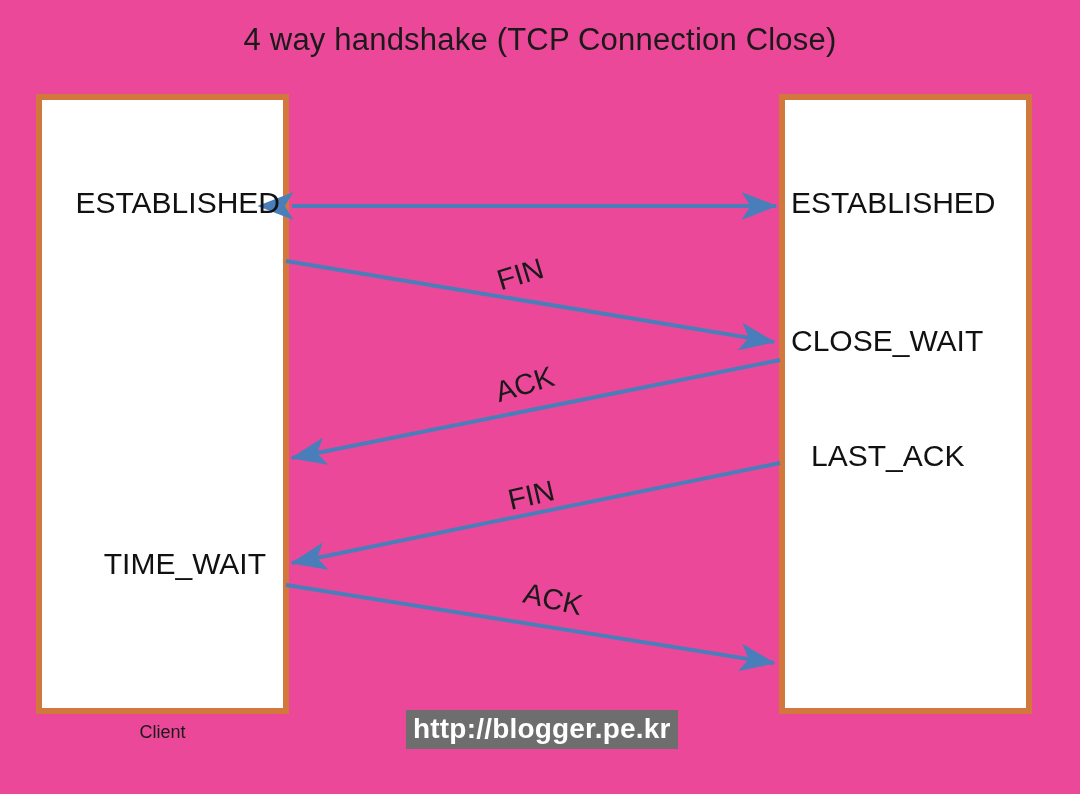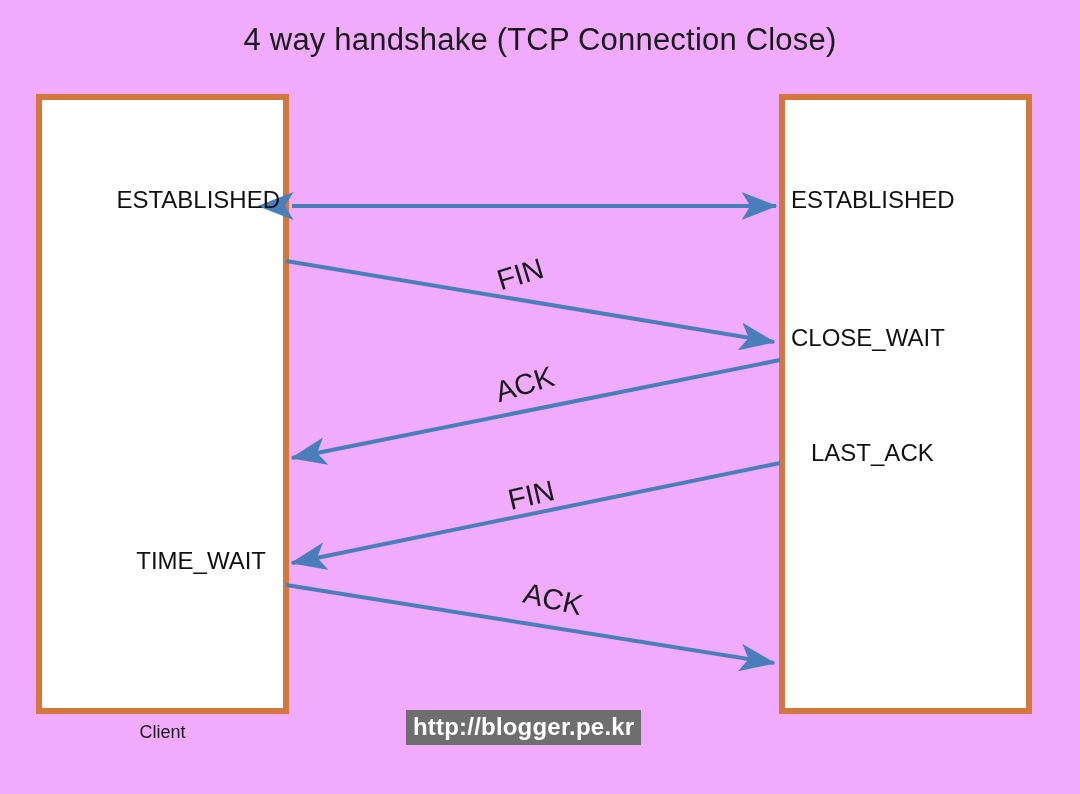--- a/index.html
+++ b/index.html
@@ -4,21 +4,21 @@
 <style>
   html, body {
     margin: 0;
     padding: 0;
     background: #ffffff;
   }
   #canvas {
     position: relative;
     width: 1080px;
     height: 794px;
-    background: #f0abfc;
+    background: #ec4899;
     overflow: hidden;
     font-family: "Liberation Sans", sans-serif;
   }
 
   
   #title {
     position: absolute;
     left: 0;
     top: 22px;
     width: 1080px;
@@ -46,21 +46,21 @@
     color: #1a1a1a;
     text-align: center;
     white-space: nowrap;
   }
   #client-caption { left: 36px;  top: 722px; width: 253px; }
   #server-caption { left: 779px; top: 722px; width: 253px; }
 
   
   .state-label {
     position: absolute;
-    font-size: 24px;
+    font-size: 30px;
     color: #111111;
     white-space: nowrap;
     line-height: 1;
   }
   .state-right { text-align: right; }
   .state-left  { text-align: left; }
 
   
   #st-client-established { left: 40px; top: 188px; width: 240px; }
   #st-client-finwait1    { left: 40px; top: 243px; width: 226px; }
@@ -96,21 +96,21 @@
   }
 
   
   #watermark {
     position: absolute;
     left: 406px;
     top: 710px;
     padding: 3px 7px 4px 7px;
     background: #6e6e6e;
     color: #ffffff;
-    font-size: 24px;
+    font-size: 28px;
     font-weight: bold;
     letter-spacing: 0.2px;
     white-space: nowrap;
   }
 </style>
 </head>
 <body>
 
 <div id="canvas">
 

